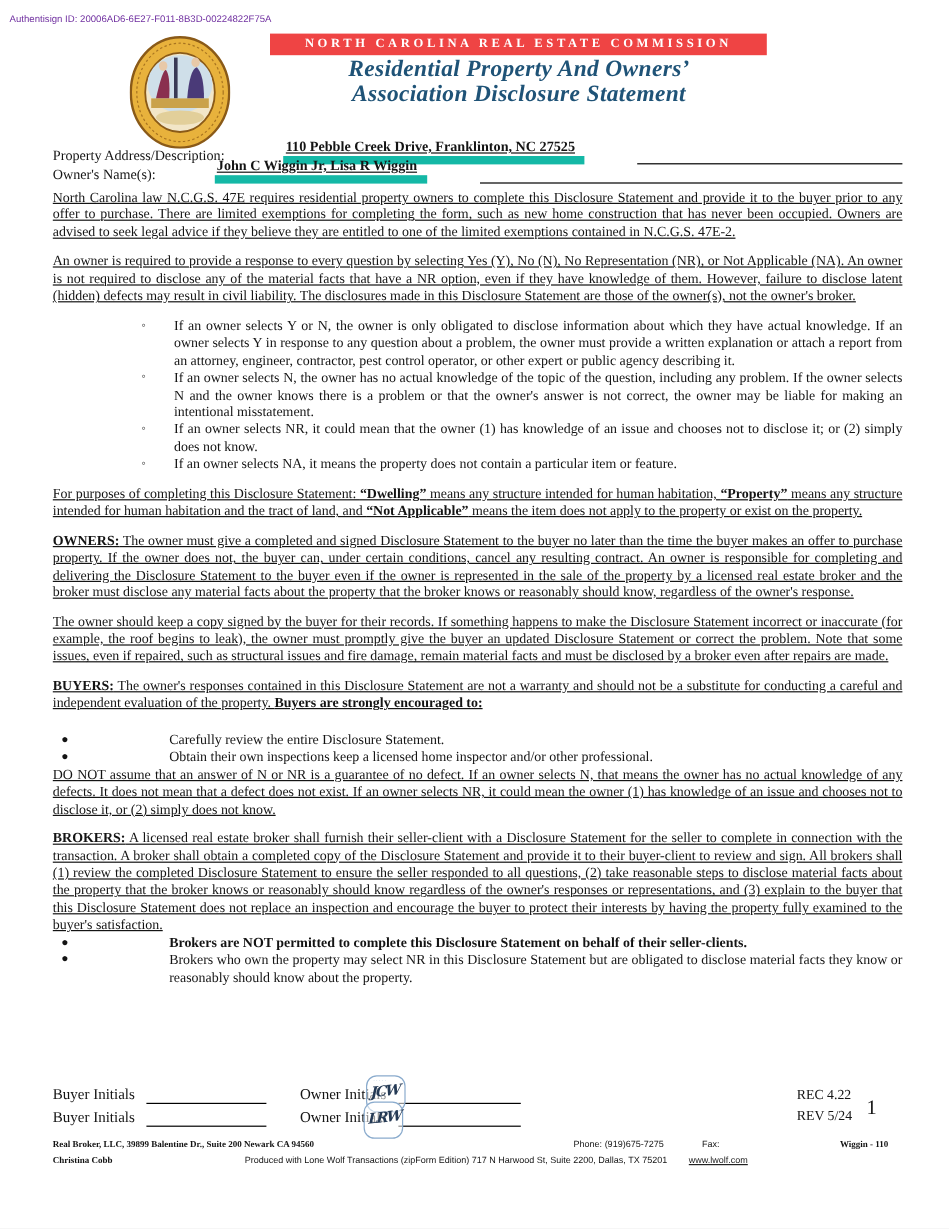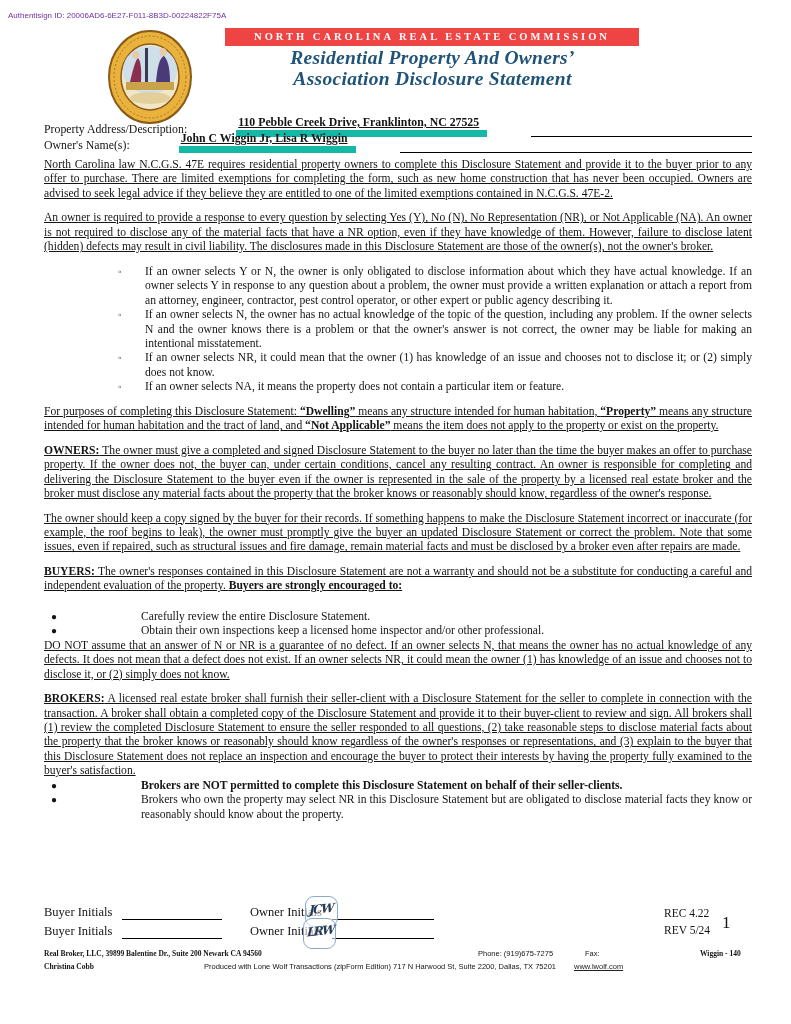--- a/index.html
+++ b/index.html
@@ -203,21 +203,21 @@
     <div>REC 4.22</div>
     <div>REV 5/24</div>
   </div>
   <div class="page-num">1</div>
 
   <div class="footer">
     <div class="f-row">
       <span class="fp f-serif" style="left:0">Real Broker, LLC, 39899 Balentine Dr., Suite 200 Newark CA 94560</span>
       <span class="fp f-sans" style="left:434px">Phone: (919)675-7275</span>
       <span class="fp f-sans" style="left:541px">Fax:</span>
-      <span class="fp f-serif" style="left:656px">Wiggin - 140</span>
+      <span class="fp f-serif" style="left:656px">Wiggin - 110</span>
     </div>
     <div class="f-row">
       <span class="fp f-serif" style="left:0">Christina Cobb</span>
       <span class="fp f-sans" style="left:160px">Produced with Lone Wolf Transactions (zipForm Edition) 717 N Harwood St, Suite 2200, Dallas, TX  75201</span>
       <span class="fp f-sans link" style="left:530px">www.lwolf.com</span>
     </div>
   </div>
 
 </div>
 

